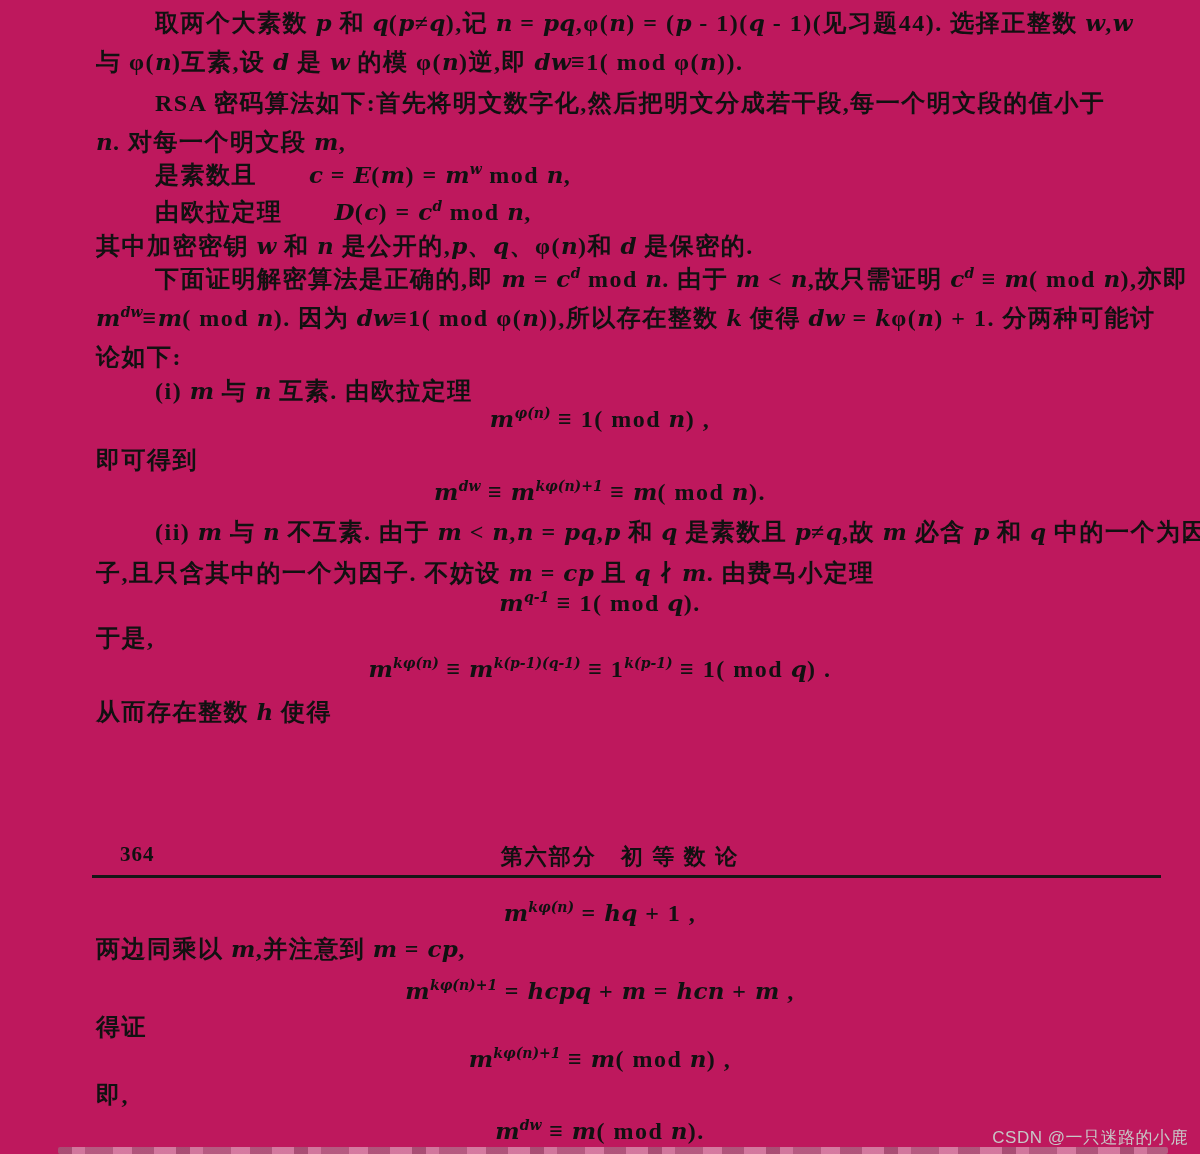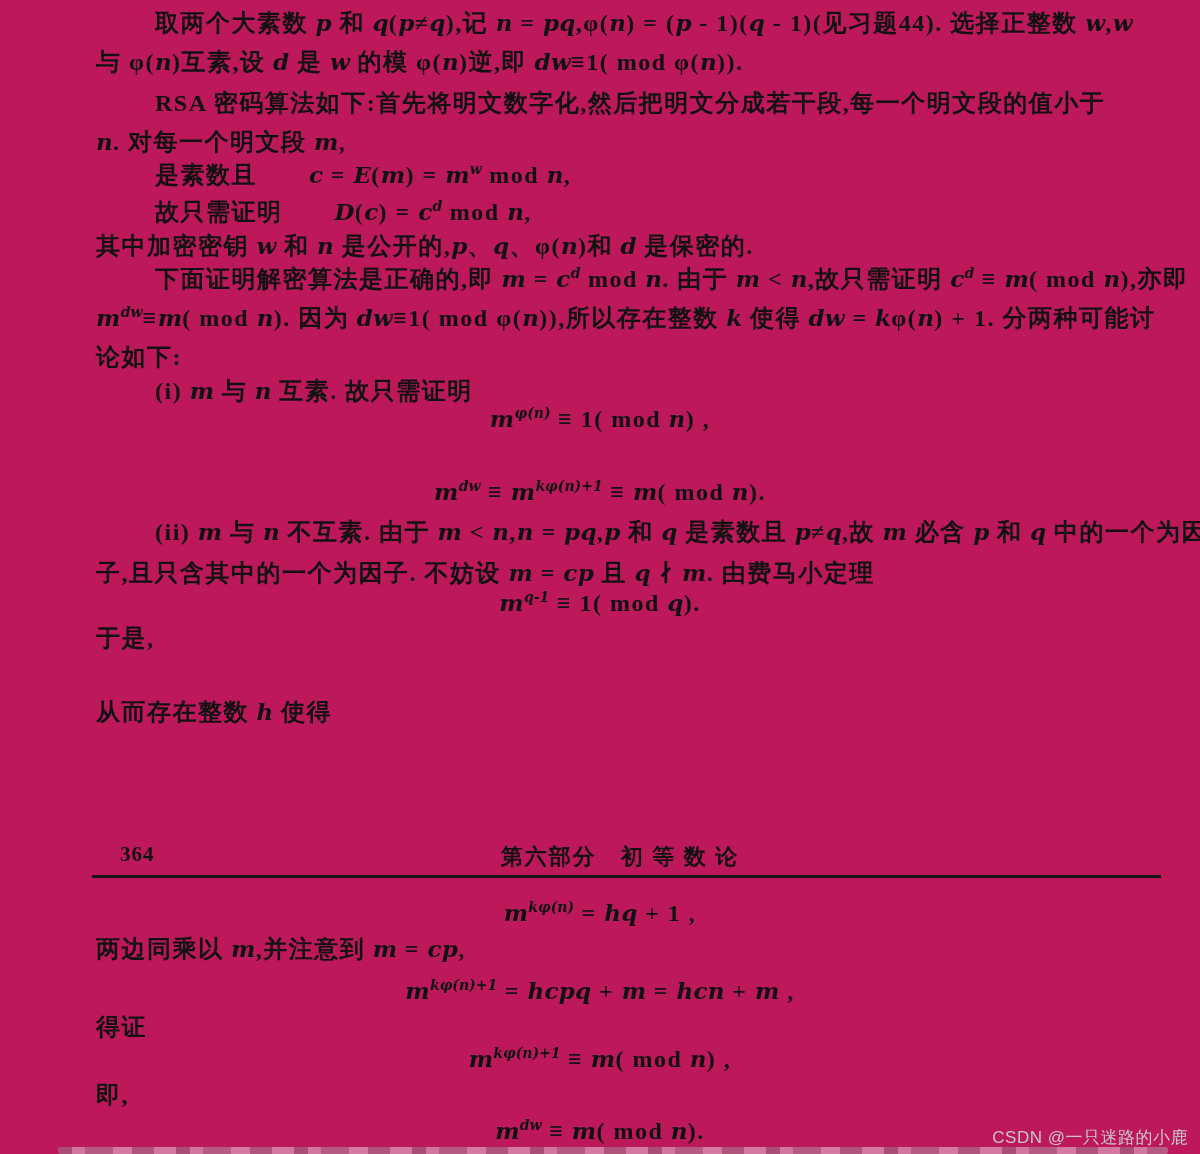--- a/index.html
+++ b/index.html
@@ -34,36 +34,38 @@
 
   <div class="ln ind" style="top:8px"><span class="seg-t">取两个大素数 </span><span class="seg-v">p</span><span class="seg-t"> 和 </span><span class="seg-v">q</span><span class="seg-t">(</span><span class="seg-v">p</span><span class="seg-t">≠</span><span class="seg-v">q</span><span class="seg-t">),记 </span><span class="seg-v">n</span><span class="seg-t"> = </span><span class="seg-v">pq</span><span class="seg-t">,φ(</span><span class="seg-v">n</span><span class="seg-t">) = (</span><span class="seg-v">p</span><span class="seg-t"> - 1)(</span><span class="seg-v">q</span><span class="seg-t"> - 1)(见习题44). 选择正整数 </span><span class="seg-v">w</span><span class="seg-t">,</span><span class="seg-v">w</span></div>
   <div class="ln" style="top:47px"><span class="seg-t">与 φ(</span><span class="seg-v">n</span><span class="seg-t">)互素,设 </span><span class="seg-v">d</span><span class="seg-t"> 是 </span><span class="seg-v">w</span><span class="seg-t"> 的模 φ(</span><span class="seg-v">n</span><span class="seg-t">)逆,即 </span><span class="seg-v">dw</span><span class="seg-t">≡1( mod φ(</span><span class="seg-v">n</span><span class="seg-t">)).</span></div>
   <div class="ln ind" style="top:88px"><span class="seg-t">RSA 密码算法如下:首先将明文数字化,然后把明文分成若干段,每一个明文段的值小于</span></div>
   <div class="ln" style="top:127px"><span class="seg-v">n</span><span class="seg-t">. 对每一个明文段 </span><span class="seg-v">m</span><span class="seg-t">,</span></div>
 
   <div class="ln ind" style="top:160px">
     <span class="seg-t algo-label">是素数且</span><span><span class="seg-v">c</span><span class="seg-t"> = </span><span class="seg-v">E</span><span class="seg-t">(</span><span class="seg-v">m</span><span class="seg-t">) = </span><span class="seg-v">m</span><span class="seg-s">w</span><span class="seg-t"> mod </span><span class="seg-v">n</span><span class="seg-t">,</span></span>
   </div>
   <div class="ln ind" style="top:197px">
-    <span class="seg-t algo-label">故只需证明</span><span><span class="seg-v">D</span><span class="seg-t">(</span><span class="seg-v">c</span><span class="seg-t">) = </span><span class="seg-v">c</span><span class="seg-s">d</span><span class="seg-t"> mod </span><span class="seg-v">n</span><span class="seg-t">,</span></span>
+    <span class="seg-t algo-label">由欧拉定理</span><span><span class="seg-v">D</span><span class="seg-t">(</span><span class="seg-v">c</span><span class="seg-t">) = </span><span class="seg-v">c</span><span class="seg-s">d</span><span class="seg-t"> mod </span><span class="seg-v">n</span><span class="seg-t">,</span></span>
   </div>
 
   <div class="ln" style="top:231px"><span class="seg-t">其中加密密钥 </span><span class="seg-v">w</span><span class="seg-t"> 和 </span><span class="seg-v">n</span><span class="seg-t"> 是公开的,</span><span class="seg-v">p</span><span class="seg-t">、</span><span class="seg-v">q</span><span class="seg-t">、φ(</span><span class="seg-v">n</span><span class="seg-t">)和 </span><span class="seg-v">d</span><span class="seg-t"> 是保密的.</span></div>
   <div class="ln ind" style="top:264px"><span class="seg-t">下面证明解密算法是正确的,即 </span><span class="seg-v">m</span><span class="seg-t"> = </span><span class="seg-v">c</span><span class="seg-s">d</span><span class="seg-t"> mod </span><span class="seg-v">n</span><span class="seg-t">. 由于 </span><span class="seg-v">m</span><span class="seg-t"> &lt; </span><span class="seg-v">n</span><span class="seg-t">,故只需证明 </span><span class="seg-v">c</span><span class="seg-s">d</span><span class="seg-t"> ≡ </span><span class="seg-v">m</span><span class="seg-t">( mod </span><span class="seg-v">n</span><span class="seg-t">),亦即</span></div>
   <div class="ln" style="top:303px"><span class="seg-v">m</span><span class="seg-s">dw</span><span class="seg-t">≡</span><span class="seg-v">m</span><span class="seg-t">( mod </span><span class="seg-v">n</span><span class="seg-t">). 因为 </span><span class="seg-v">dw</span><span class="seg-t">≡1( mod φ(</span><span class="seg-v">n</span><span class="seg-t">)),所以存在整数 </span><span class="seg-v">k</span><span class="seg-t"> 使得 </span><span class="seg-v">dw</span><span class="seg-t"> = </span><span class="seg-v">k</span><span class="seg-t">φ(</span><span class="seg-v">n</span><span class="seg-t">) + 1. 分两种可能讨</span></div>
   <div class="ln" style="top:342px"><span class="seg-t">论如下:</span></div>
-  <div class="ln ind" style="top:376px"><span class="seg-t">(i) </span><span class="seg-v">m</span><span class="seg-t"> 与 </span><span class="seg-v">n</span><span class="seg-t"> 互素. 故只需证明</span></div>
+  <div class="ln ind" style="top:376px"><span class="seg-t">(i) </span><span class="seg-v">m</span><span class="seg-t"> 与 </span><span class="seg-v">n</span><span class="seg-t"> 互素. 由欧拉定理</span></div>
 
   <div class="fm" style="top:403px"><span class="seg-v">m</span><span class="seg-s">φ(n)</span><span class="seg-t"> ≡ 1( mod </span><span class="seg-v">n</span><span class="seg-t">) ,</span></div>
+  <div class="ln" style="top:445px"><span class="seg-t">即可得到</span></div>
   <div class="fm" style="top:476px"><span class="seg-v">m</span><span class="seg-s">dw</span><span class="seg-t"> ≡ </span><span class="seg-v">m</span><span class="seg-s">kφ(n)+1</span><span class="seg-t"> ≡ </span><span class="seg-v">m</span><span class="seg-t">( mod </span><span class="seg-v">n</span><span class="seg-t">).</span></div>
 
   <div class="ln ind" style="top:517px"><span class="seg-t">(ii) </span><span class="seg-v">m</span><span class="seg-t"> 与 </span><span class="seg-v">n</span><span class="seg-t"> 不互素. 由于 </span><span class="seg-v">m</span><span class="seg-t"> &lt; </span><span class="seg-v">n</span><span class="seg-t">,</span><span class="seg-v">n</span><span class="seg-t"> = </span><span class="seg-v">pq</span><span class="seg-t">,</span><span class="seg-v">p</span><span class="seg-t"> 和 </span><span class="seg-v">q</span><span class="seg-t"> 是素数且 </span><span class="seg-v">p</span><span class="seg-t">≠</span><span class="seg-v">q</span><span class="seg-t">,故 </span><span class="seg-v">m</span><span class="seg-t"> 必含 </span><span class="seg-v">p</span><span class="seg-t"> 和 </span><span class="seg-v">q</span><span class="seg-t"> 中的一个为因</span></div>
   <div class="ln" style="top:558px"><span class="seg-t">子,且只含其中的一个为因子. 不妨设 </span><span class="seg-v">m</span><span class="seg-t"> = </span><span class="seg-v">cp</span><span class="seg-t"> 且 </span><span class="seg-v">q</span><span class="seg-t"> ∤ </span><span class="seg-v">m</span><span class="seg-t">. 由费马小定理</span></div>
   <div class="fm" style="top:587px"><span class="seg-v">m</span><span class="seg-s">q-1</span><span class="seg-t"> ≡ 1( mod </span><span class="seg-v">q</span><span class="seg-t">).</span></div>
   <div class="ln" style="top:623px"><span class="seg-t">于是,</span></div>
+  <div class="fm" style="top:653px"><span class="seg-v">m</span><span class="seg-s">kφ(n)</span><span class="seg-t"> ≡ </span><span class="seg-v">m</span><span class="seg-s">k(p-1)(q-1)</span><span class="seg-t"> ≡ 1</span><span class="seg-s">k(p-1)</span><span class="seg-t"> ≡ 1( mod </span><span class="seg-v">q</span><span class="seg-t">) .</span></div>
   <div class="ln" style="top:697px"><span class="seg-t">从而存在整数 </span><span class="seg-v">h</span><span class="seg-t"> 使得</span></div>
 
   <div class="footer-num">364</div>
   <div class="footer-title">第六部分　初 等 数 论</div>
   <div class="rule"></div>
 
   <div class="fm" style="top:897px"><span class="seg-v">m</span><span class="seg-s">kφ(n)</span><span class="seg-t"> = </span><span class="seg-v">hq</span><span class="seg-t"> + 1 ,</span></div>
   <div class="ln" style="top:934px"><span class="seg-t">两边同乘以 </span><span class="seg-v">m</span><span class="seg-t">,并注意到 </span><span class="seg-v">m</span><span class="seg-t"> = </span><span class="seg-v">cp</span><span class="seg-t">,</span></div>
   <div class="fm" style="top:975px"><span class="seg-v">m</span><span class="seg-s">kφ(n)+1</span><span class="seg-t"> = </span><span class="seg-v">hcpq</span><span class="seg-t"> + </span><span class="seg-v">m</span><span class="seg-t"> = </span><span class="seg-v">hcn</span><span class="seg-t"> + </span><span class="seg-v">m</span><span class="seg-t"> ,</span></div>
   <div class="ln" style="top:1012px"><span class="seg-t">得证</span></div>

